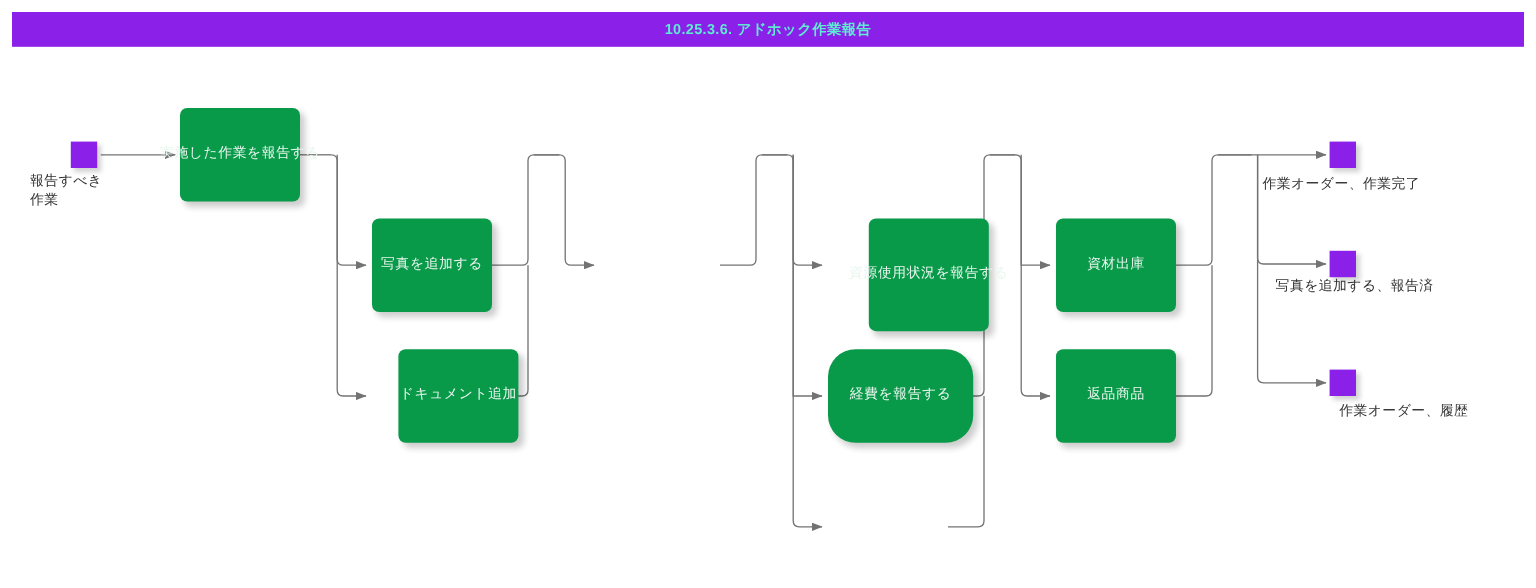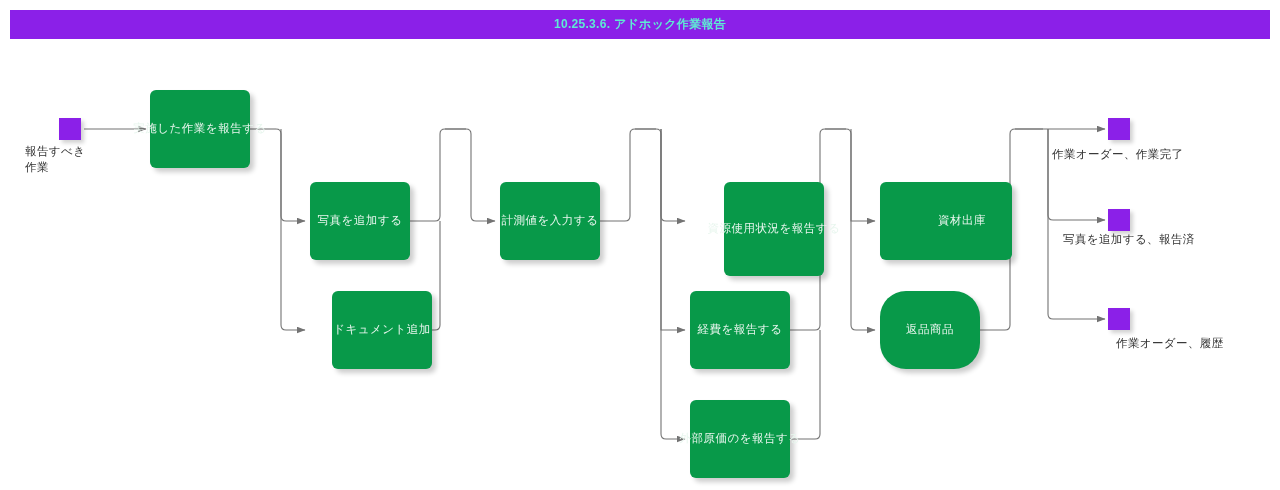--- a/index.html
+++ b/index.html
@@ -157,41 +157,35 @@
     </div>
 
     <div class="node-box" style="left:310px; top:182px; width:100px; height:78px;">
       <span class="box-label">写真を追加する</span>
     </div>
 
     <div class="node-box" style="left:310px; top:291px; width:100px; height:78px;margin-left:22px;">
       <span class="box-label">ドキュメント追加</span>
     </div>
 
-    <div class="node-box" style="left:500px; top:182px; width:100px; height:78px;">
-      <span class="box-label">計測値を入力する</span>
-    </div>
 
     <div class="node-box" style="left:724px; top:182px; width:100px; height:94px;">
       <span class="box-label">資源使用状況を報告する</span>
     </div>
 
-    <div class="node-box" style="left:690px; top:291px; width:100px; height:78px;">
+    <div class="node-box" style="left:690px; top:291px; width:121px; height:78px;border-radius:23px;">
       <span class="box-label">経費を報告する</span>
     </div>
 
-    <div class="node-box" style="left:690px; top:400px; width:100px; height:78px;">
-      <span class="box-label">外部原価のを報告する</span>
-    </div>
 
-    <div class="node-box" style="left:880px; top:182px; width:100px; height:78px;padding-left:32px;">
+    <div class="node-box" style="left:880px; top:182px; width:100px; height:78px;">
       <span class="box-label">資材出庫</span>
     </div>
 
-    <div class="node-box" style="left:880px; top:291px; width:100px; height:78px;border-radius:26px;">
+    <div class="node-box" style="left:880px; top:291px; width:100px; height:78px;">
       <span class="box-label">返品商品</span>
     </div>
 
     <div class="term-node" style="left:1108px; top:118px;"></div>
     <div class="term-label" style="left:1052px; top:147px;">作業オーダー、作業完了</div>
 
     <div class="term-node" style="left:1108px; top:209px;"></div>
     <div class="term-label" style="left:1063px; top:232px;">写真を追加する、報告済</div>
 
     <div class="term-node" style="left:1108px; top:308px;"></div>

